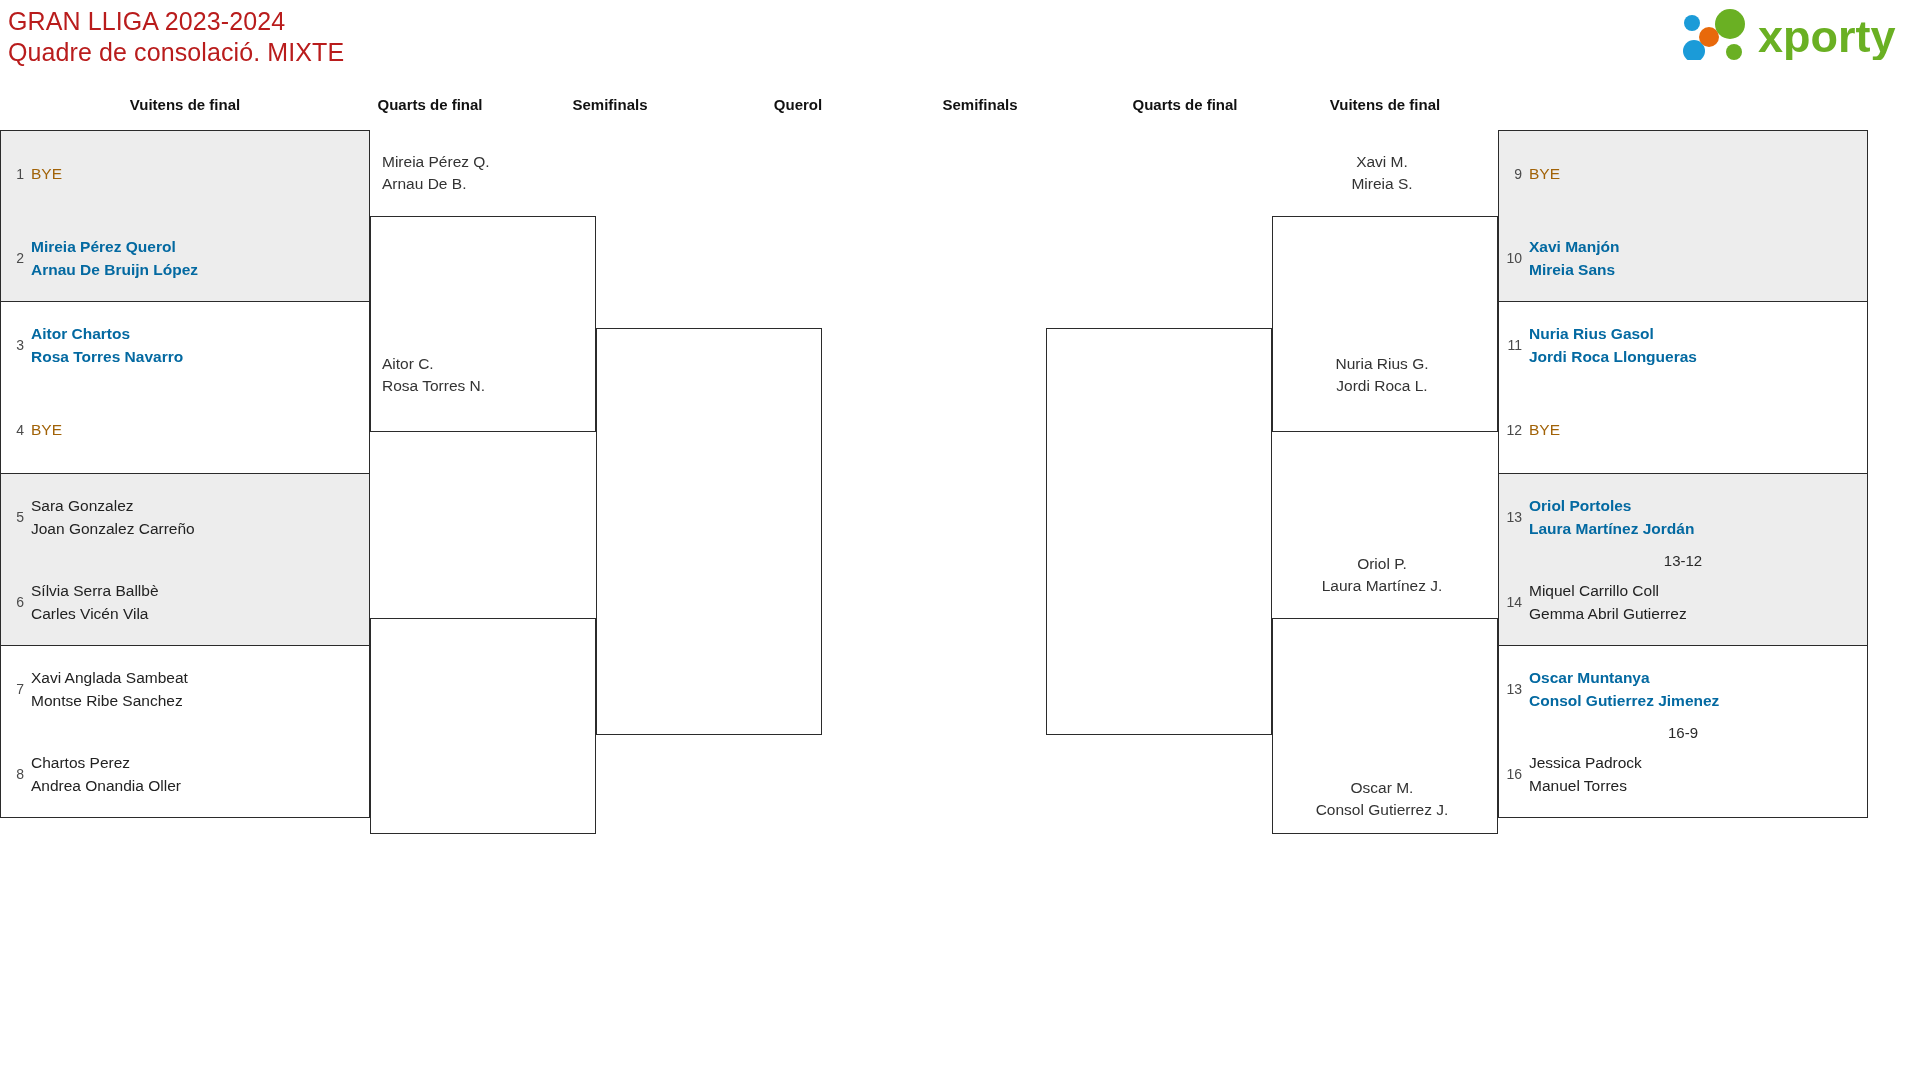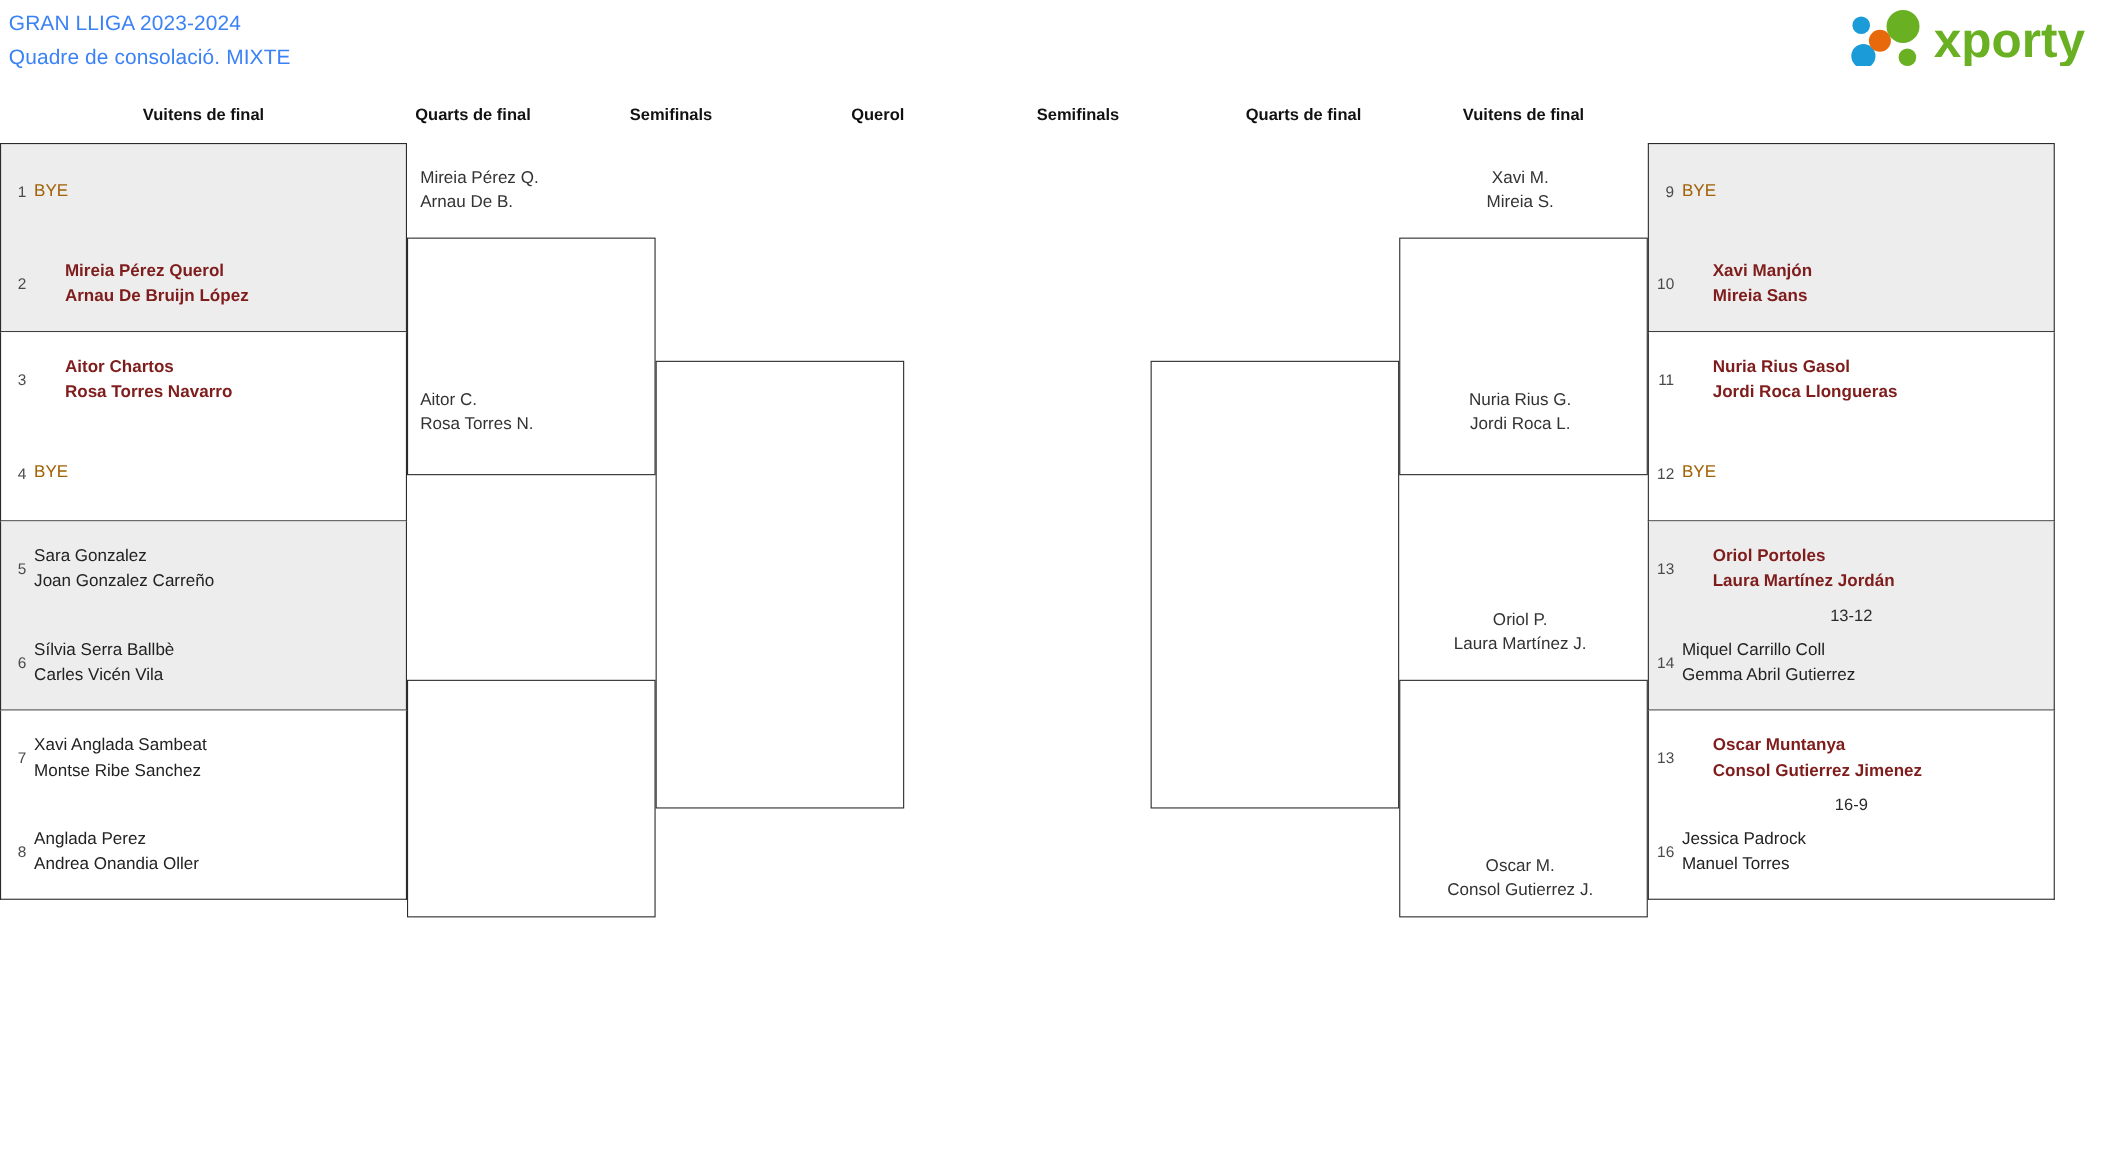--- a/index.html
+++ b/index.html
@@ -9,21 +9,21 @@
     background: #ffffff;
     font-family: "Liberation Sans", sans-serif;
     color: #1a1a1a;
     overflow: hidden;
   }
   #root { position: relative; width: 1920px; height: 1067px; }
 
   
   .title-block { position: absolute; left: 8px; top: 6px; }
   .title-line {
-    font-size: 19px; line-height: 31px; font-weight: 400; color: #3b82f6;
+    font-size: 25px; line-height: 31px; font-weight: 400; color: #b91c1c;
     letter-spacing: 0.1px; white-space: nowrap;
   }
 
   .logo { position: absolute; right: 12px; top: 8px; width: 230px; height: 52px; }
   .logo svg { display: block; }
 
   
   .round-head {
     position: absolute; top: 96px;
     font-size: 15px; font-weight: 700; color: #111111;
@@ -45,21 +45,21 @@
     display: flex; align-items: center;
   }
   .slot.top { top: 0; }
   .slot.bottom { bottom: 0; }
 
   .seed {
     font-size: 14px; color: #4a4a4a; width: 30px;
     text-align: right; flex: 0 0 30px; padding-right: 7px;
   }
   .names { font-size: 15.5px; line-height: 23px; color: #222222; }
-  .names.bold { font-weight: 700; color: #7f1d1d; margin-left: 28px; }
+  .names.bold { font-weight: 700; color: #0369a1; }
   .names.single { line-height: 20px; color: #a16207; font-size: 15.5px; }
 
   .score-mid {
     position: absolute; left: 0; right: 0; top: 50%;
     transform: translateY(-50%);
     text-align: center; font-size: 15px; color: #2a2a2a;
   }
 
   
   .r16-col.right .slot { flex-direction: row; }
@@ -155,21 +155,21 @@
       <div class="slot top">
         <span class="seed">7</span>
         <span class="names">
           <div>Xavi Anglada Sambeat</div>
           <div>Montse Ribe Sanchez</div>
         </span>
       </div>
       <div class="slot bottom">
         <span class="seed">8</span>
         <span class="names">
-          <div>Anglada Perez</div>
+          <div>Chartos Perez</div>
           <div>Andrea Onandia Oller</div>
         </span>
       </div>
     </div>
   </div>
 
   <div class="r16-col right" style="left:1498px;">
 
     <div class="match shaded">
       <div class="slot top">

